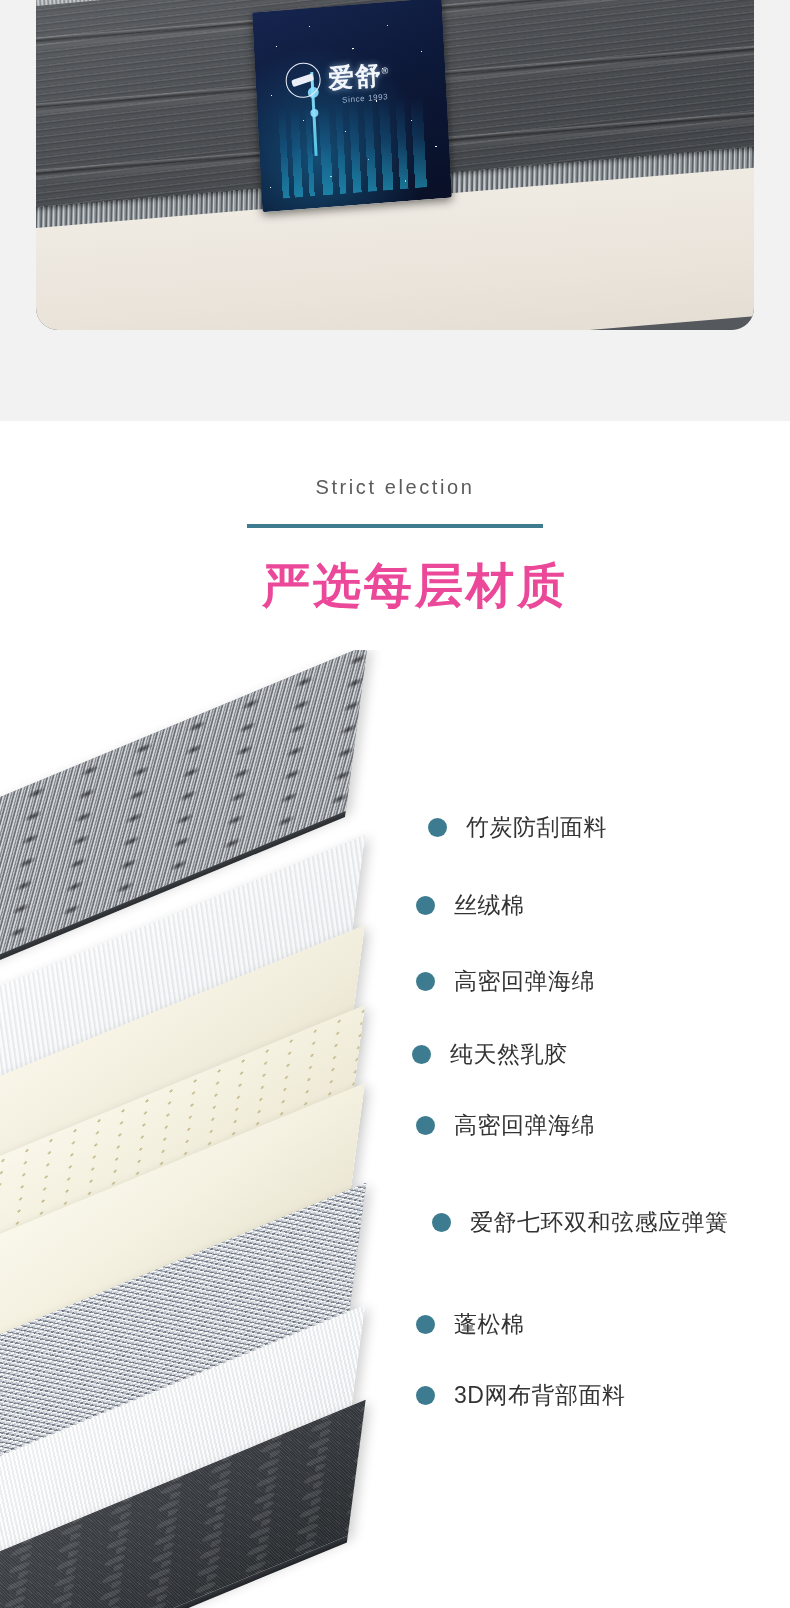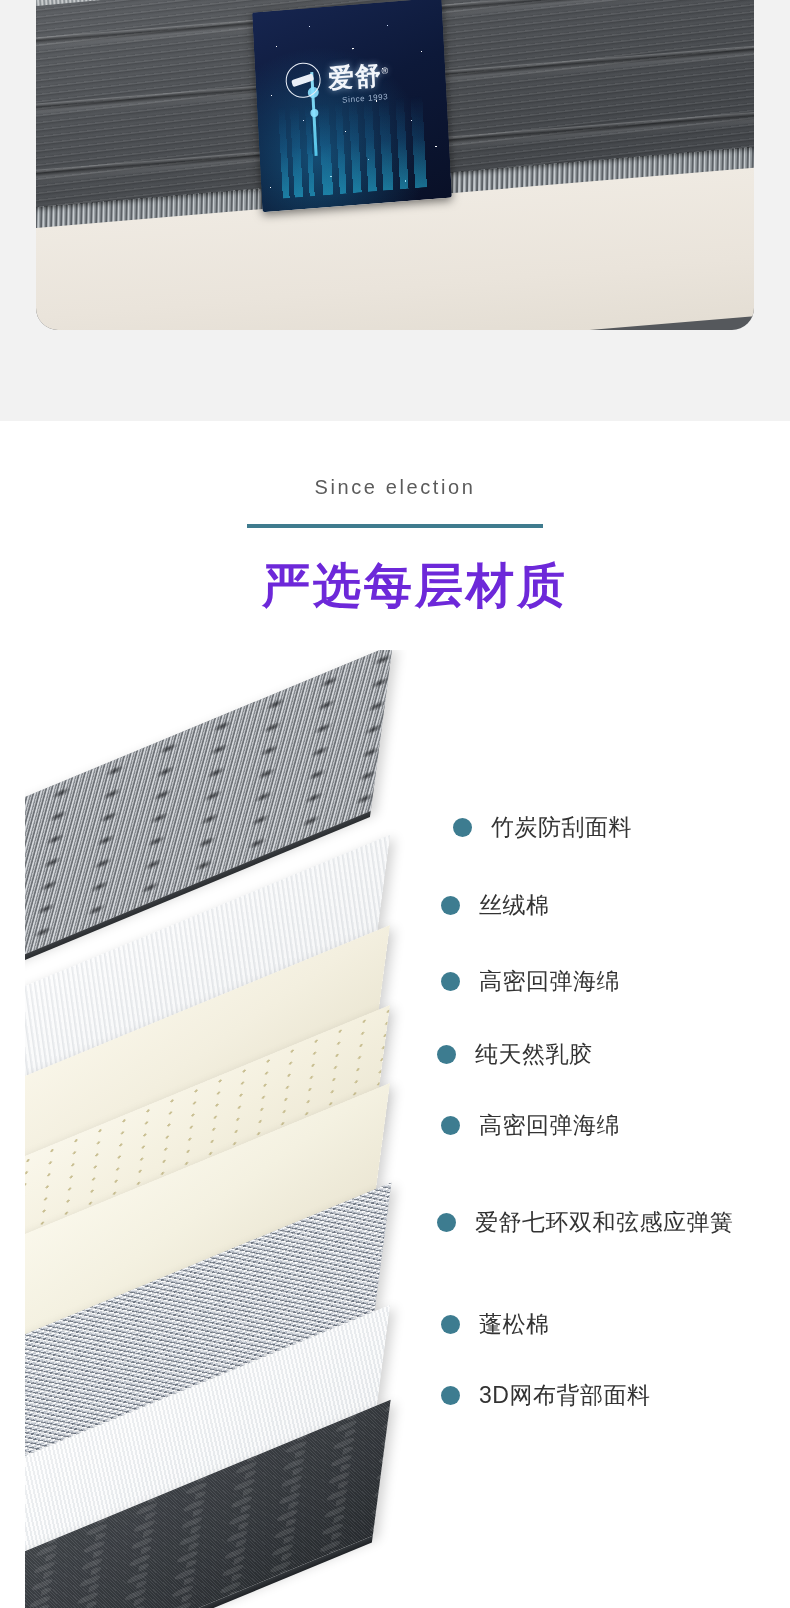--- a/index.html
+++ b/index.html
@@ -277,34 +277,33 @@
   }
   .rule {
     width: 296px;
     height: 4px;
     background: #3f7b8e;
     margin: 25px auto 0;
   }
   .title-cn {
     font-size: 48px;
     font-weight: bold;
-    color: #6d28d9;
+    color: #ec4899;
     letter-spacing: 3px;
     margin-top: 26px;
     margin-left: 40px;
   }
 
   
   .layers-wrap {
     position: absolute;
     left: 0;
     top: 650px;
     width: 685px;
     height: 958px;
-    margin-left: 25px;
   }
   .layer {
     position: absolute;
     width: 560px;
     height: 290px;
     left: -182px;
     transform: rotate(-22.5deg) skewX(-30deg) scaleY(.44);
     transform-origin: center center;
     box-shadow: 6px 10px 16px rgba(0,0,0,.18);
   }
@@ -478,21 +477,21 @@
         <div class="patch-logo">
           <span class="patch-logo-mark"></span>
           <span class="patch-logo-text"><span>爱舒</span><span class="patch-logo-reg">®</span></span>
         </div>
         <div class="patch-since">Since 1993</div>
       </div>
     </div>
   </div>
 
   <div class="heading-block">
-    <div class="sub-en">Since election</div>
+    <div class="sub-en">Strict election</div>
     <div class="rule"></div>
     <div class="title-cn">严选每层材质</div>
   </div>
 
   <div class="layers-wrap">
 
     <div class="layers-clip">
       <div class="layer l1">
         <div class="face"></div>
         <div class="edge"></div>
@@ -541,21 +540,21 @@
         <span class="label">高密回弹海绵</span>
       </div>
       <div class="callout" style="left:412px; top:393px;">
         <span class="dot"></span>
         <span class="label">纯天然乳胶</span>
       </div>
       <div class="callout" style="left:416px; top:464px;">
         <span class="dot"></span>
         <span class="label">高密回弹海绵</span>
       </div>
-      <div class="callout" style="left:412px; top:561px;">
+      <div class="callout" style="left:432px; top:561px;">
         <span class="dot"></span>
         <span class="label">爱舒七环双和弦感应弹簧</span>
       </div>
       <div class="callout" style="left:416px; top:663px;">
         <span class="dot"></span>
         <span class="label">蓬松棉</span>
       </div>
       <div class="callout" style="left:416px; top:734px;">
         <span class="dot"></span>
         <span class="label">3D网布背部面料</span>

